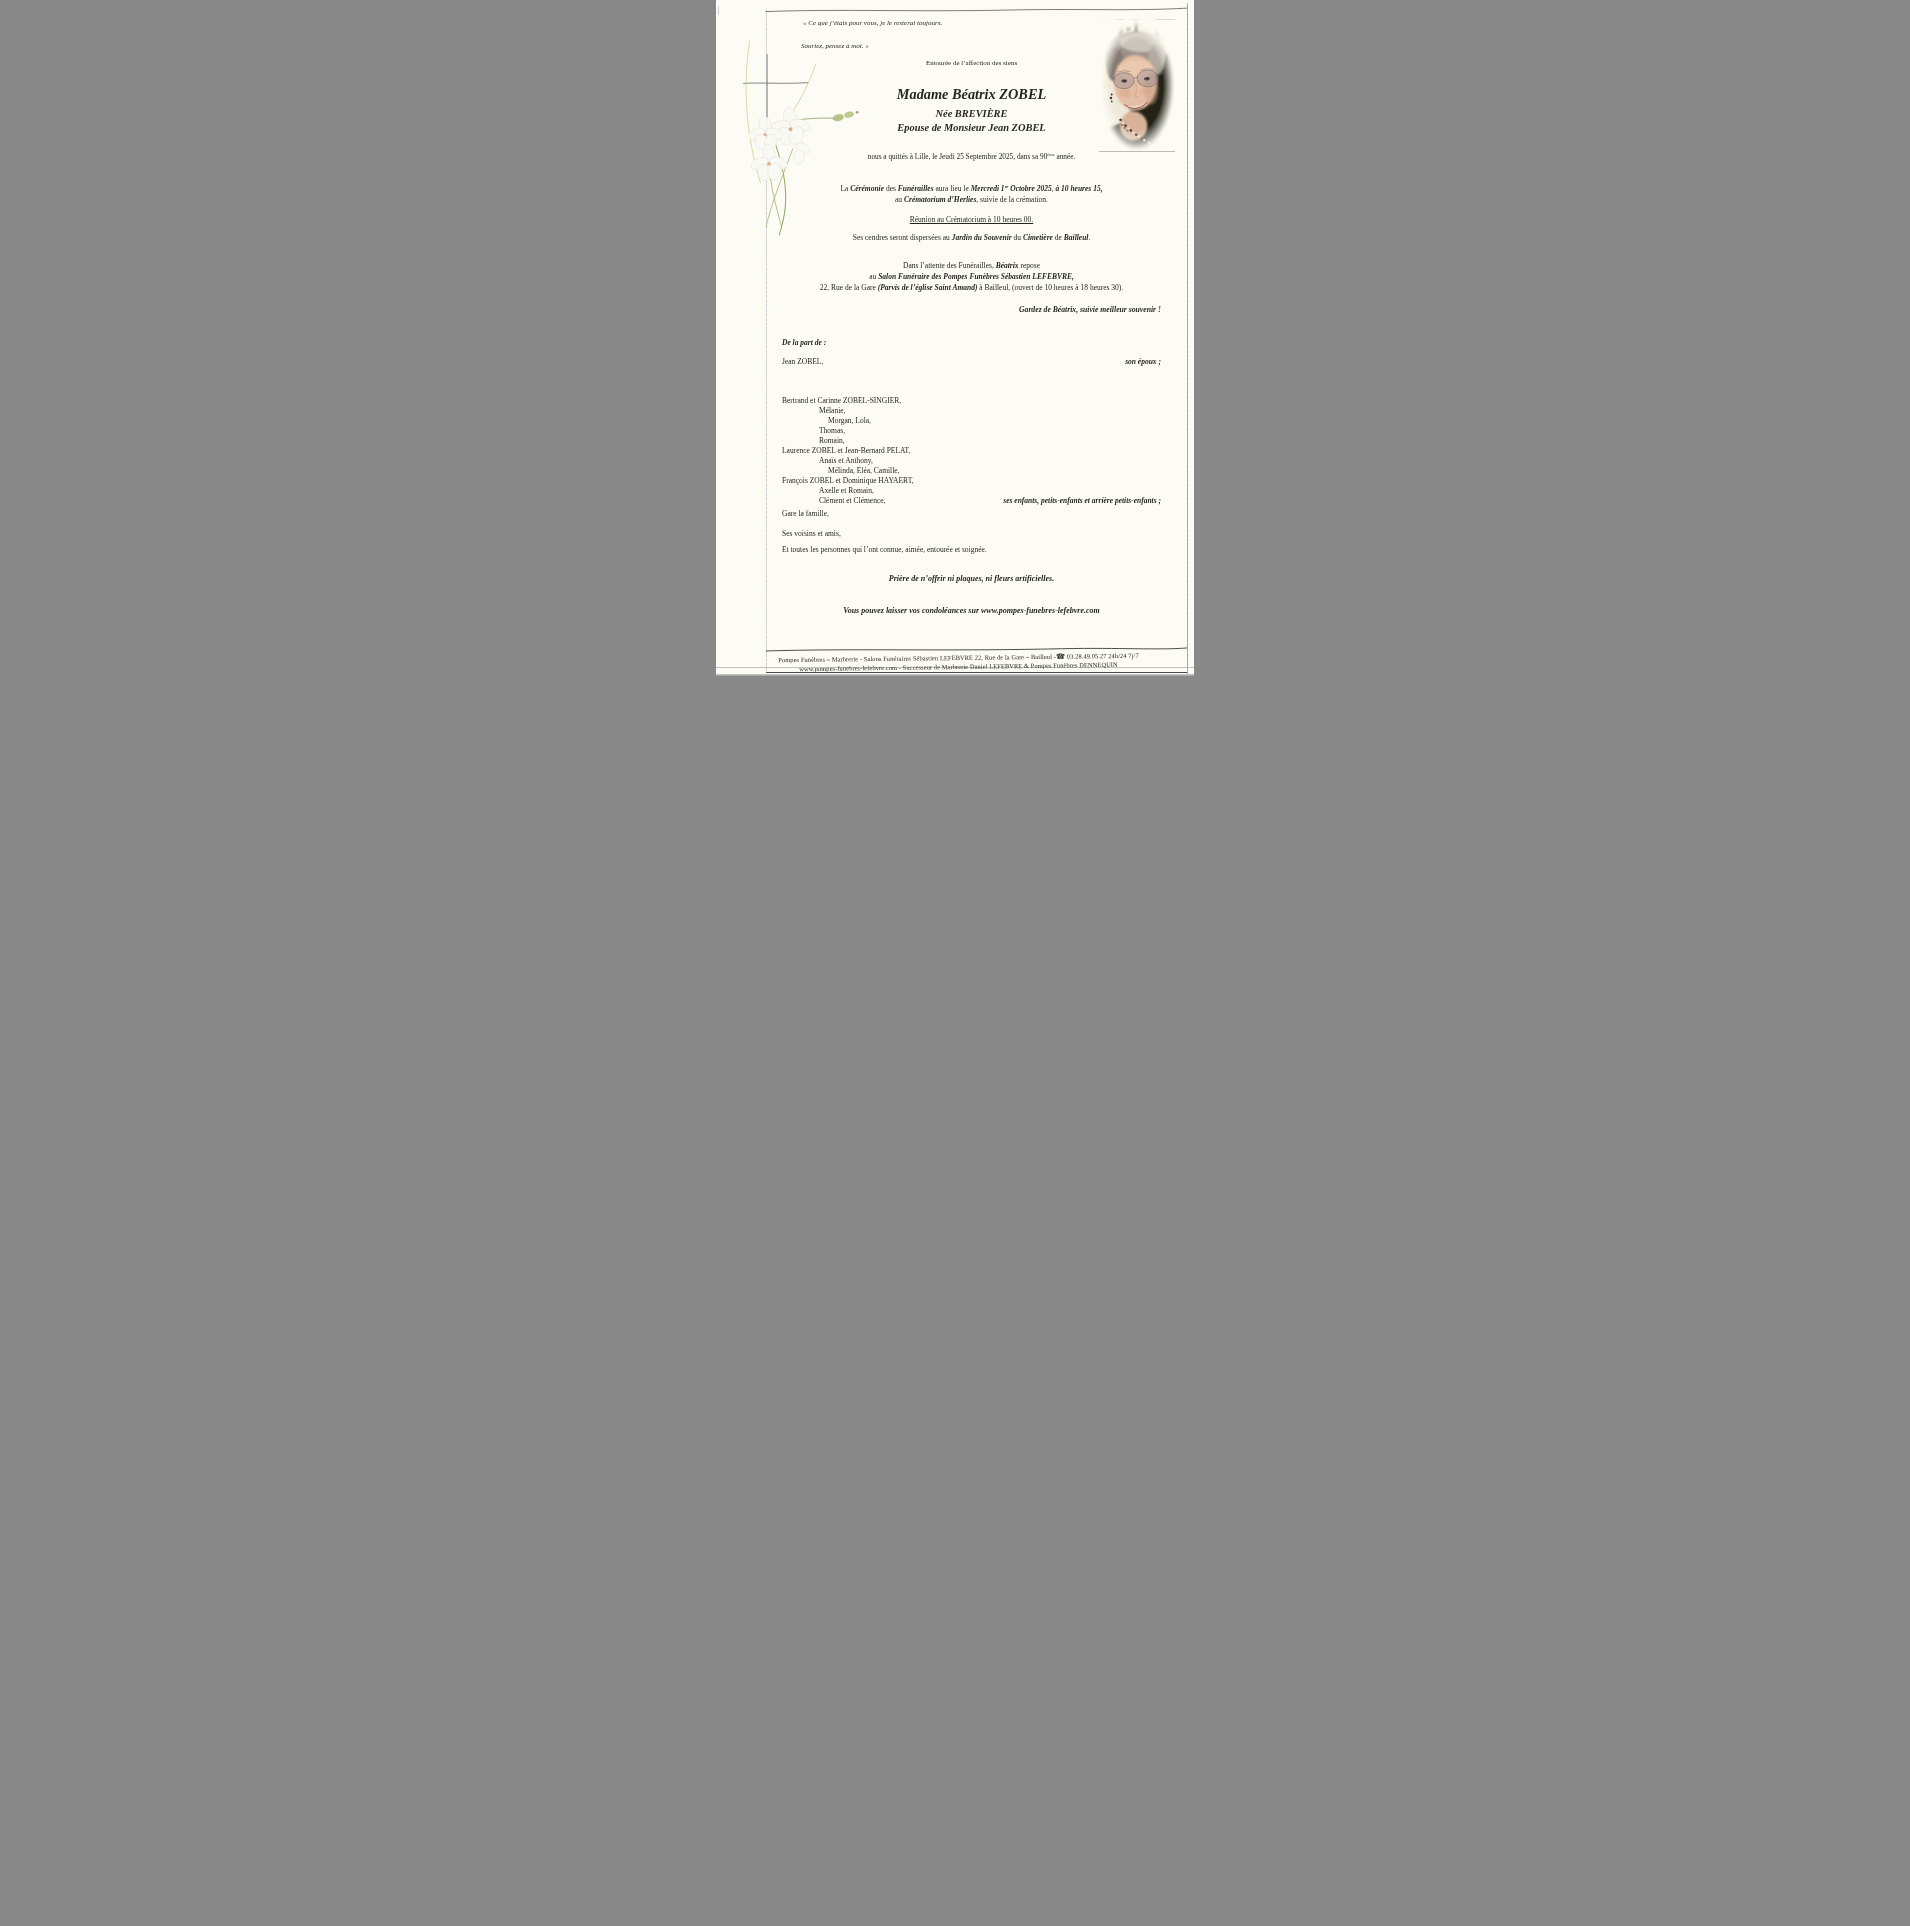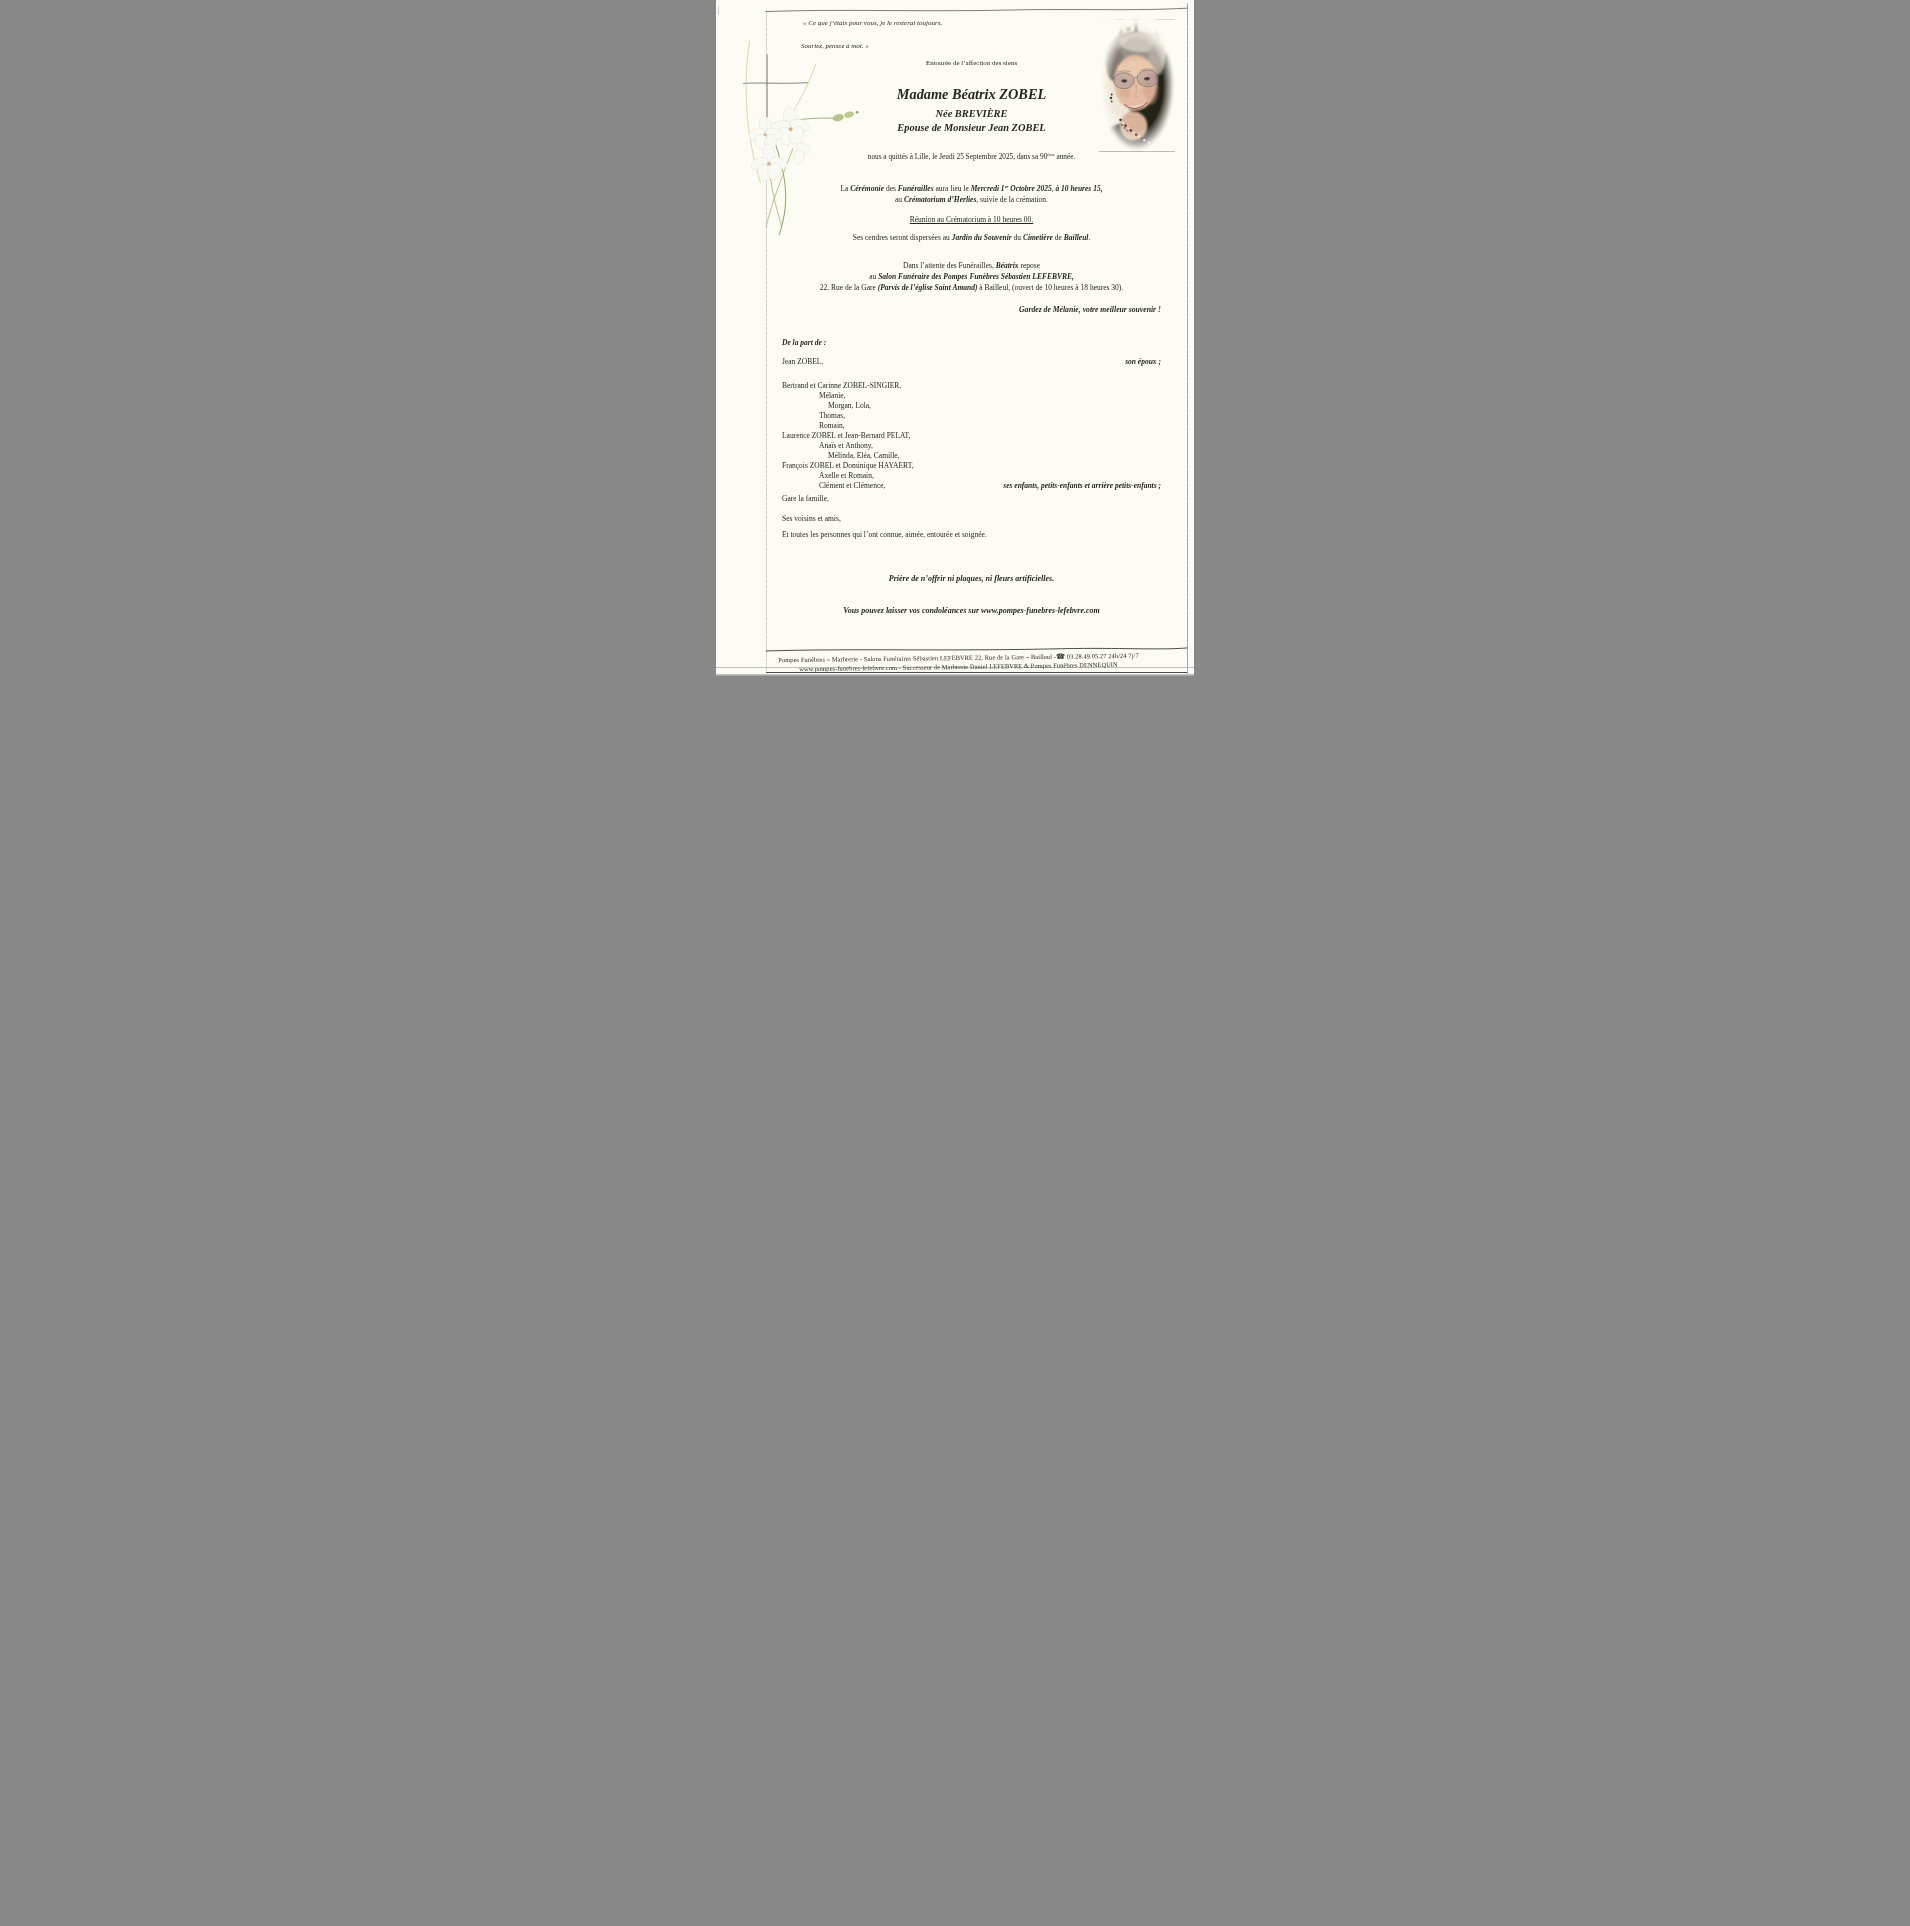--- a/index.html
+++ b/index.html
@@ -24,21 +24,21 @@
   .fs20{font-size:7.7px;}
   .fs205{font-size:8px;}
   .name{font-size:14.3px;}
   .sub{font-size:10.4px;}
   sup.s{font-size:60%;vertical-align:super;line-height:0;}
   .family{position:absolute;left:66px;right:33px;top:357px;font-size:7.5px;line-height:10px;}
   .frow{clear:both;}
   .fr{float:right;font-weight:bold;font-style:italic;}
   .ind1{margin-left:37px;}
   .ind2{margin-left:46px;}
-  .m30{margin-top:14px;}
+  .m30{margin-top:29px;}
   .m8{margin-top:3.1px;}
   .m26{margin-top:10px;}
   .m16{margin-top:6.2px;}
   .foot{font-size:6.4px;letter-spacing:0.1px;}
   .scanline{position:absolute;pointer-events:none;}
   .phone{font-size:7.3px;line-height:0;}
 </style>
 </head>
 <body>
 
@@ -202,21 +202,21 @@
   <div class="line c fs195" style="top:196px;"><span>au </span><span class="bi">Crématorium d’Herlies</span><span>, suivie de la crémation.</span></div>
 
   <div class="line c fs195" style="top:216px;text-decoration:underline;">Réunion au Crématorium à 10 heures 00.</div>
 
   <div class="line c fs195" style="top:234px;"><span>Ses cendres seront dispersées au </span><span class="bi">Jardin du Souvenir</span><span> du </span><span class="bi">Cimetière</span><span> de </span><span class="bi">Bailleul</span><span>.</span></div>
 
   <div class="line c fs195" style="top:262px;"><span>Dans l’attente des Funérailles, </span><span class="bi">Béatrix</span><span> repose</span></div>
   <div class="line c fs195" style="top:273px;"><span>au </span><span class="bi">Salon Funéraire des Pompes Funèbres Sébastien LEFEBVRE,</span></div>
   <div class="line c fs195" style="top:284px;"><span>22, Rue de la Gare </span><span class="bi">(Parvis de l’église Saint Amand)</span><span> à Bailleul, (ouvert de 10 heures à 18 heures 30).</span></div>
 
-  <div class="line r bi fs20" style="top:305px;">Gardez de Mélanie, votre meilleur souvenir !</div>
+  <div class="line r bi fs20" style="top:305px;">Gardez de Béatrix, suivie meilleur souvenir !</div>
 
   <div class="line bi fs195" style="left:66px;top:339px;">De la part de :</div>
 
   <div class="family">
     <div class="frow"><span class="fr">son époux ;</span><span>Jean ZOBEL,</span></div>
     <div class="frow m30"><span>Bertrand et Carinne ZOBEL-SINGIER,</span></div>
     <div class="frow"><span class="ind1">Mélanie,</span></div>
     <div class="frow"><span class="ind2">Morgan, Lola,</span></div>
     <div class="frow"><span class="ind1">Thomas,</span></div>
     <div class="frow"><span class="ind1">Romain,</span></div>

